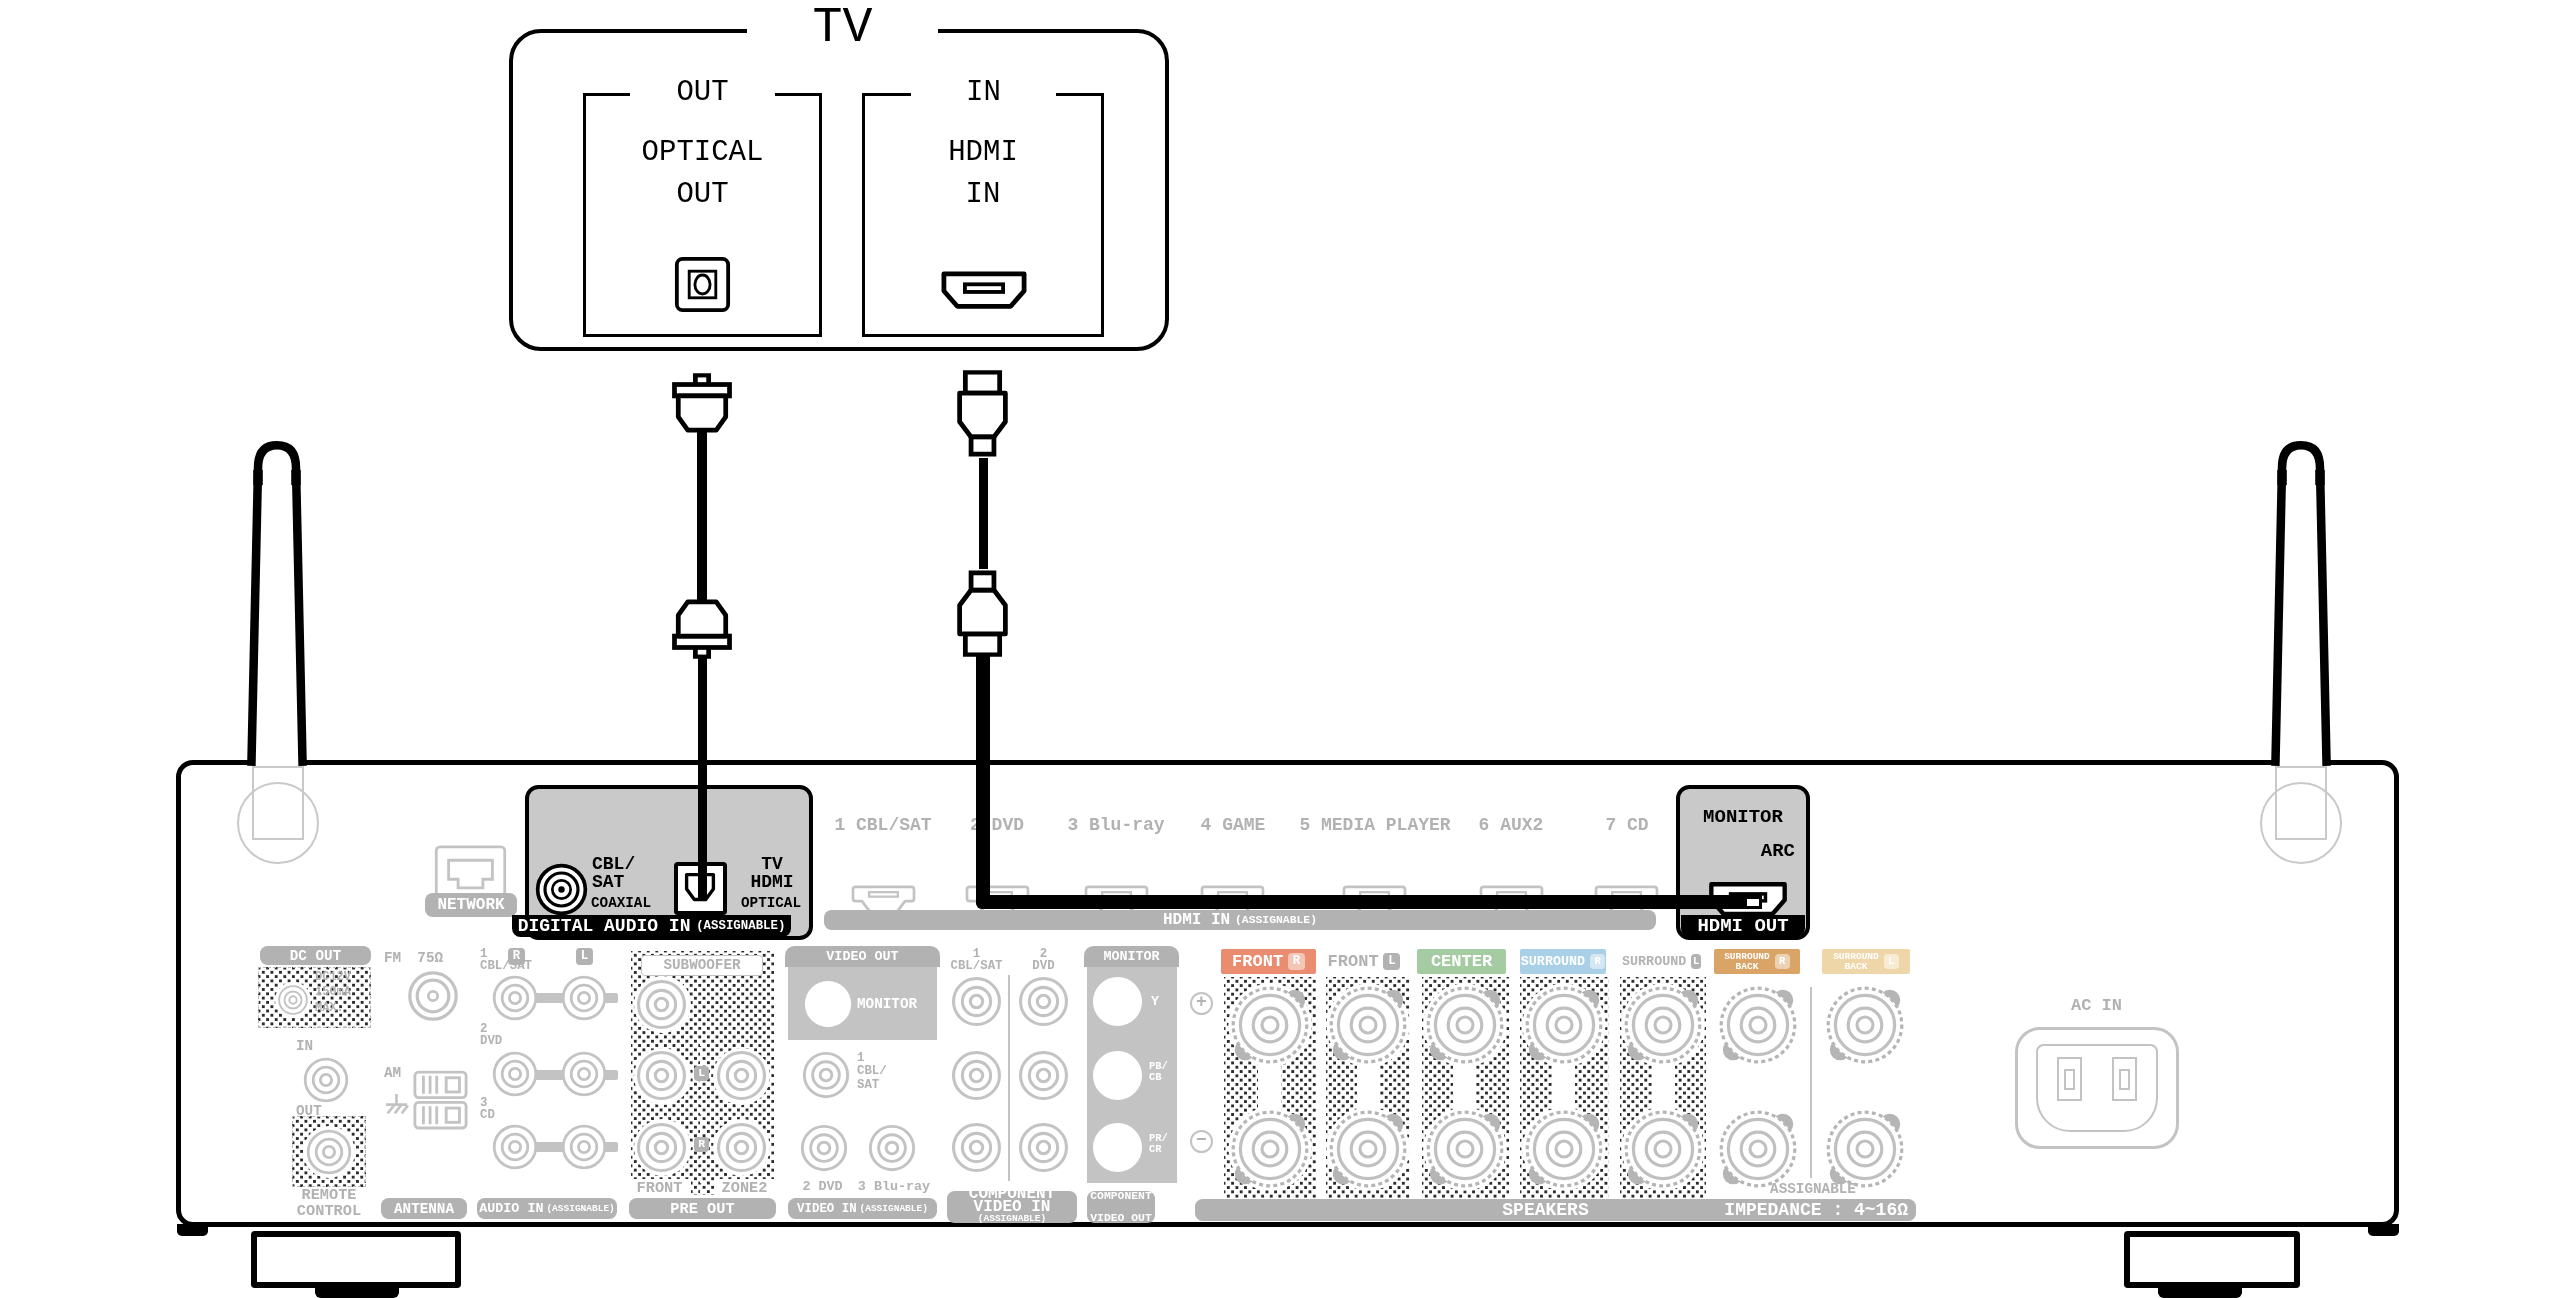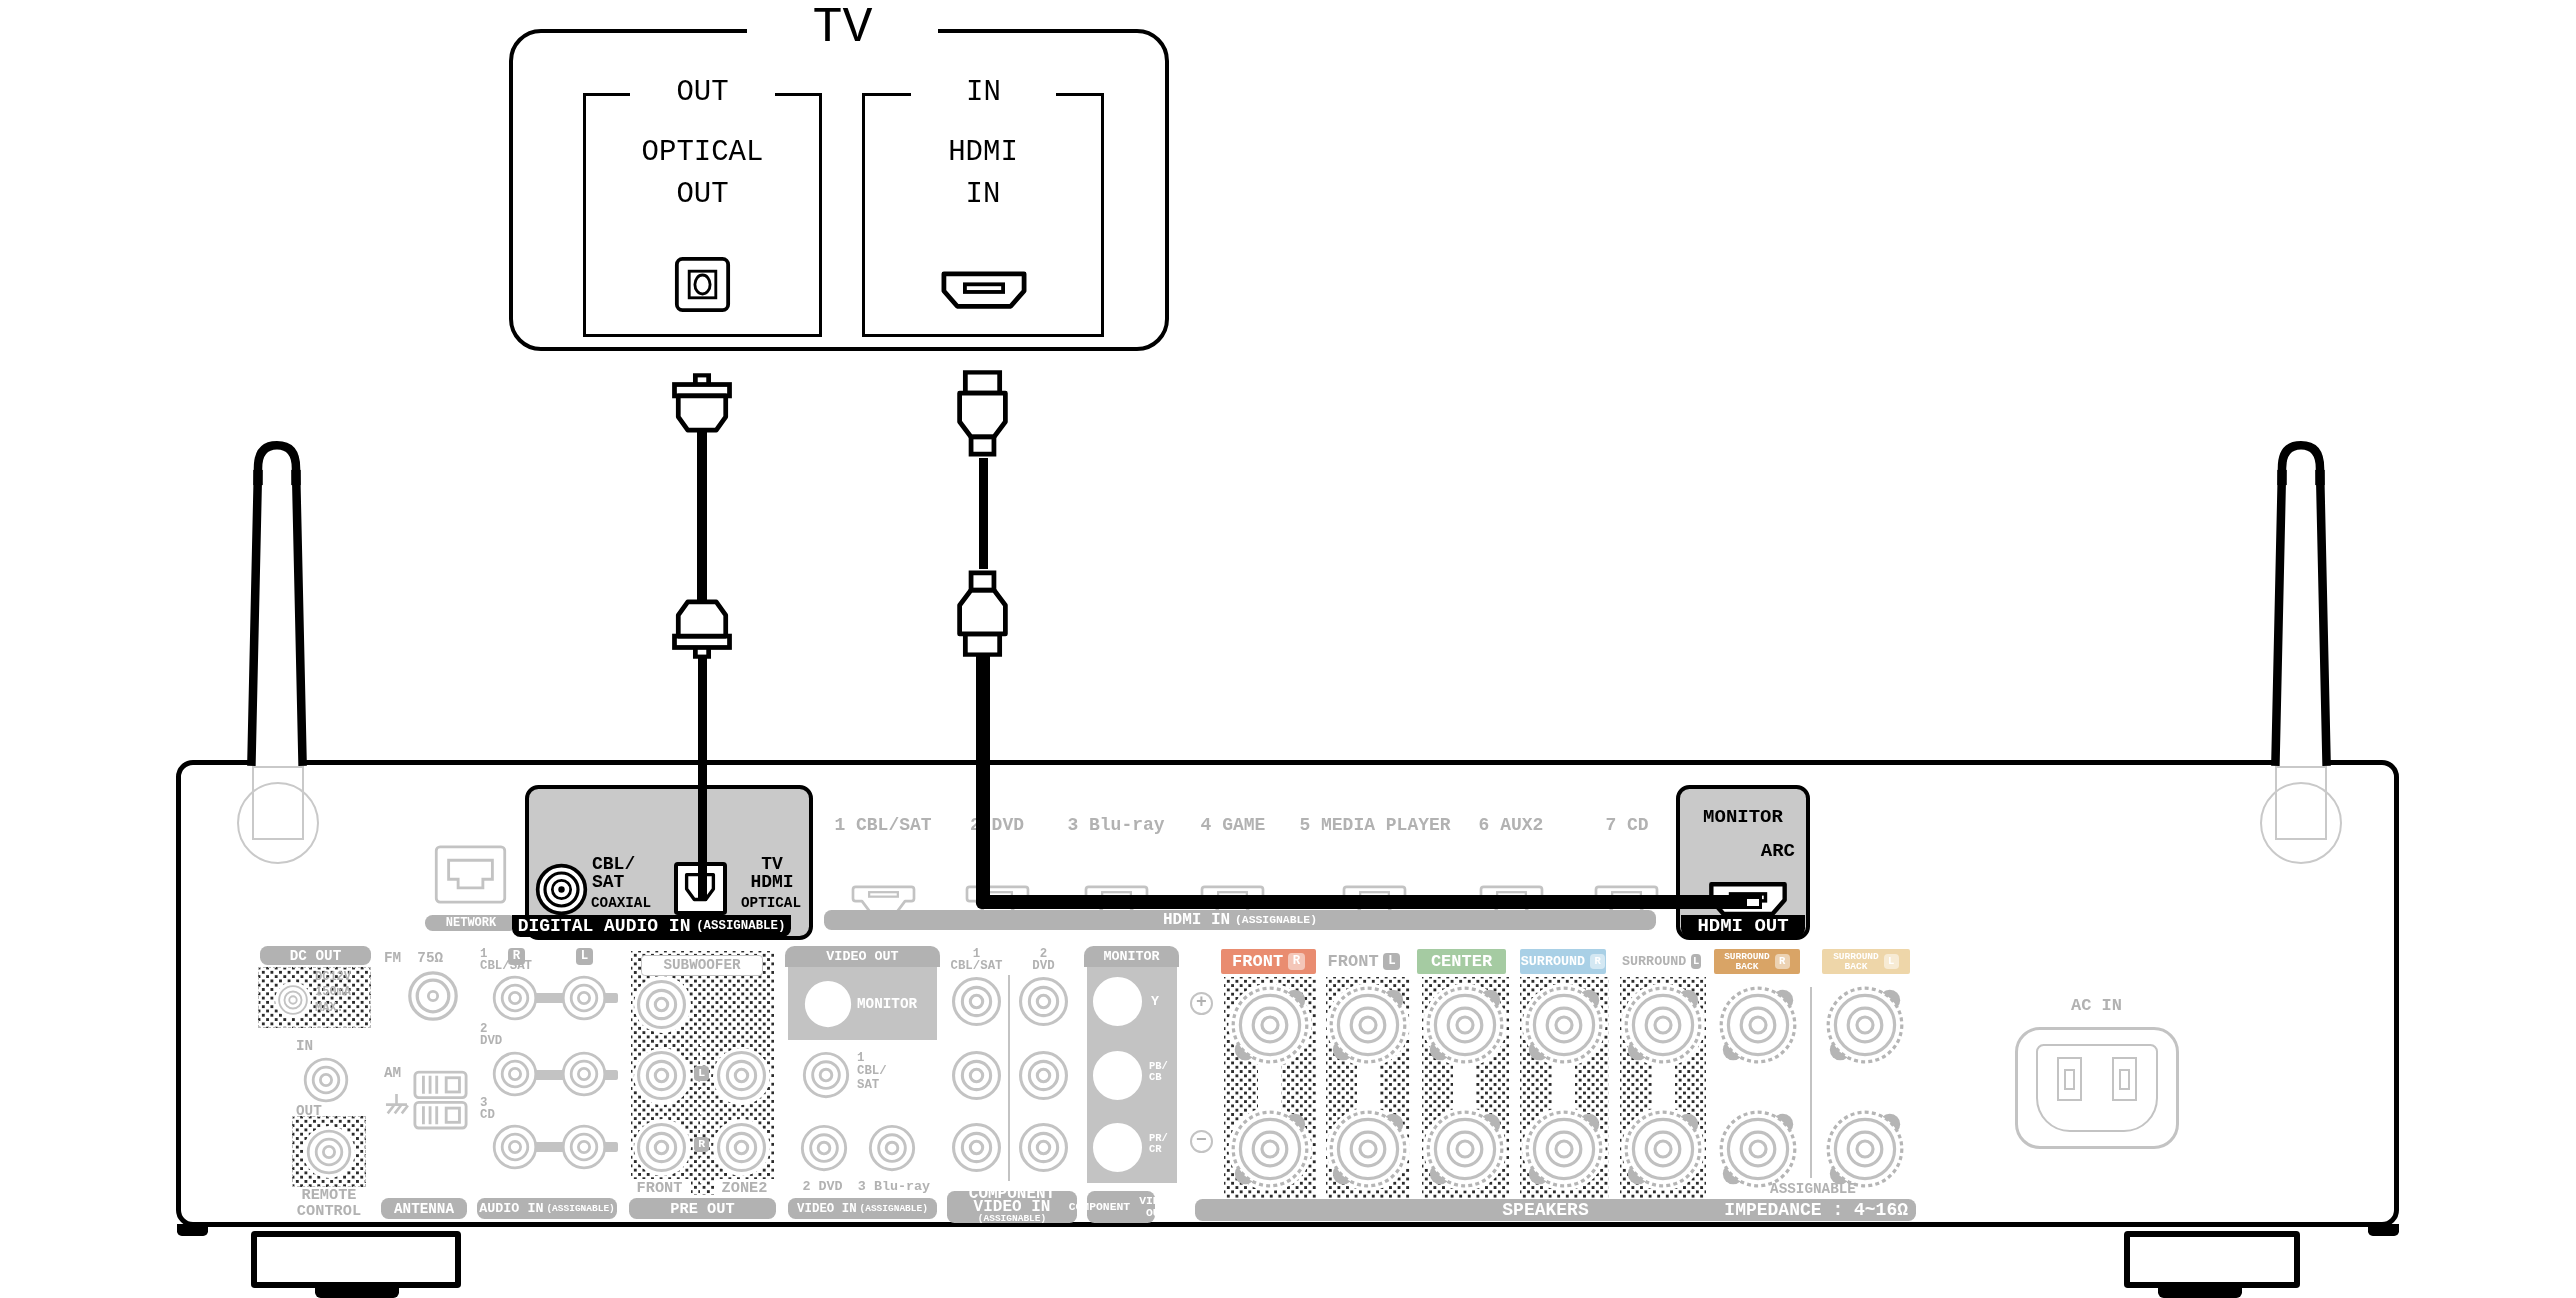--- a/index.html
+++ b/index.html
@@ -190,21 +190,21 @@
 <div class="a" style="left:2368px;top:1224px;width:30.5px;height:12.4px;background:#000;border-radius:0 0 4.8px 4.8px;z-index:0"></div>
 <div class="foot" style="left:251px;top:1231px;width:210px;height:57px"></div>
 <div class="pad" style="left:315px;top:1284px;width:84px;height:14.3px"></div>
 <div class="foot" style="left:2124px;top:1231px;width:176px;height:57px"></div>
 <div class="pad" style="left:2158px;top:1284px;width:84px;height:14.3px"></div>
 
 <div class="panel" style="left:420px;top:785px;width:101px;height:153px;border-radius:9.5px"></div>
 <svg class="icon" style="left:434px;top:845px;z-index:4" width="73" height="59" viewBox="0 0 76 62">
       <use href="#rj45"></use>
     </svg>
-<div class="bar" style="left:425px;top:915px;width:92px;height:16px;font-size:12px;z-index:5">NETWORK</div>
+<div class="bar" style="left:425px;top:893px;width:92px;height:24px;font-size:16px;z-index:5">NETWORK</div>
 
 <div class="gpanel" style="left:525px;top:785px;width:288px;height:155px"></div>
 <svg class="icon" style="left:534px;top:862px;z-index:5" width="55" height="55" viewBox="0 0 58 58">
       <use href="#coaxb"></use>
     </svg>
 <div class="a z5" style="left:592px;top:855px;font-size:18px;line-height:18px;font-weight:bold;color:#000">
   <div>CBL/</div>
   <div>SAT</div>
 </div>
 <div class="a z5 ctr" style="left:580px;top:895px;width:82px;font-size:14.3px;font-weight:bold;color:#000">COAXIAL</div>
@@ -460,21 +460,21 @@
   <div>PB/</div>
   <div>CB</div>
 </div>
 <svg class="icon" style="left:1091px;top:1121px;color:#fff;z-index:5" width="53" height="53" viewBox="0 0 56 56">
       <use href="#rca"></use>
     </svg>
 <div class="a z5" style="left:1149px;top:1133px;font-size:10.5px;line-height:10.5px;font-weight:bold;color:#fff">
   <div>PR/</div>
   <div>CR</div>
 </div>
-<div class="bar" style="left:1087px;top:1191px;width:68px;height:32px;flex-direction:row;gap:9px;line-height:12.4px;z-index:5">
+<div class="bar" style="left:1087px;top:1191px;width:68px;height:32px;flex-direction:column;gap:9px;line-height:12.4px;z-index:5">
   <span style="font-size:11.4px">COMPONENT</span>
   <span style="font-size:11.4px">VIDEO OUT</span>
 </div>
 
 <div class="panel" style="left:1193px;top:946px;width:727px;height:280px"></div>
 <div class="pm" style="left:1190px;top:992px">+</div>
 <div class="pm" style="left:1190px;top:1130px">−</div>
 
 <div class="chip" style="left: 1221px; top: 949px; width: 95px; height: 25px; font-size: 17px; background-color: rgb(233, 140, 112); color: rgb(255, 255, 255);">
   <span>FRONT</span>

